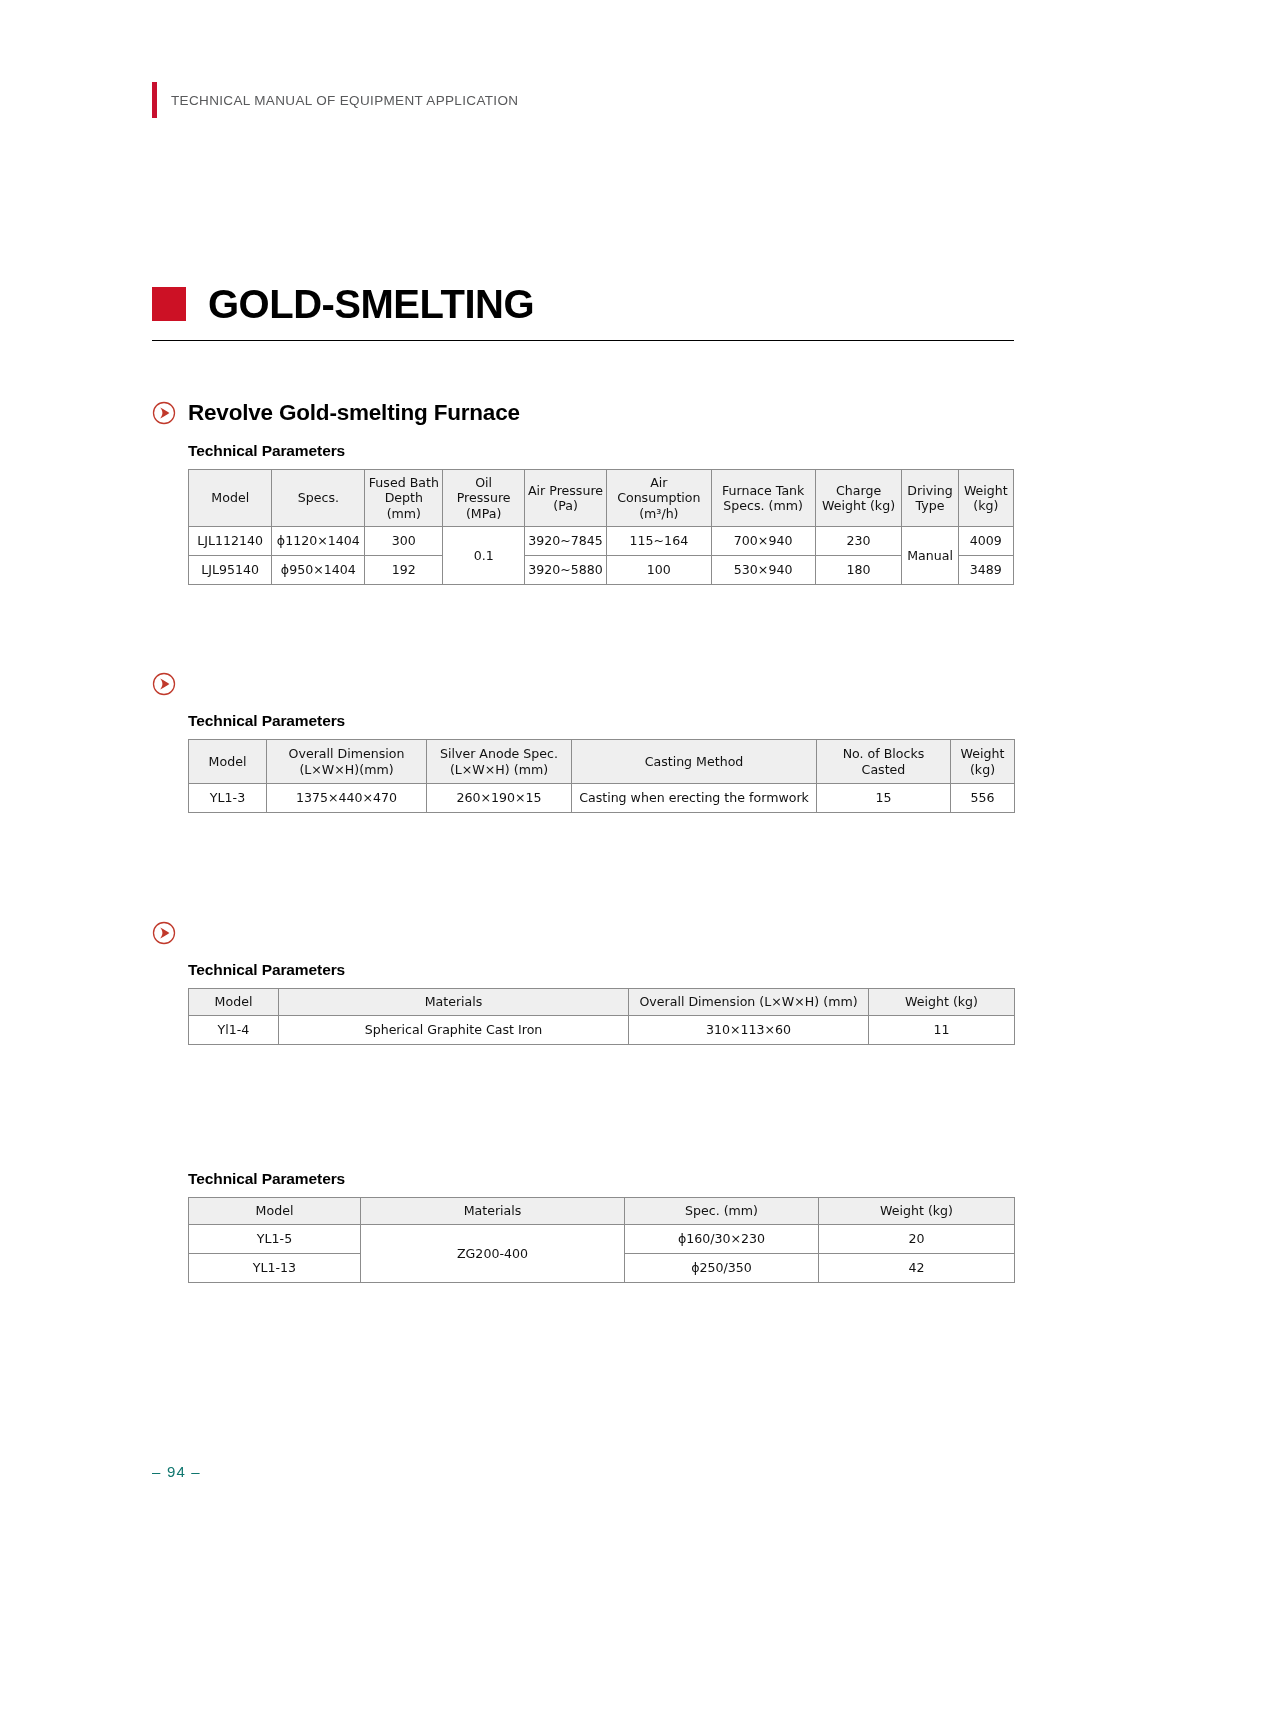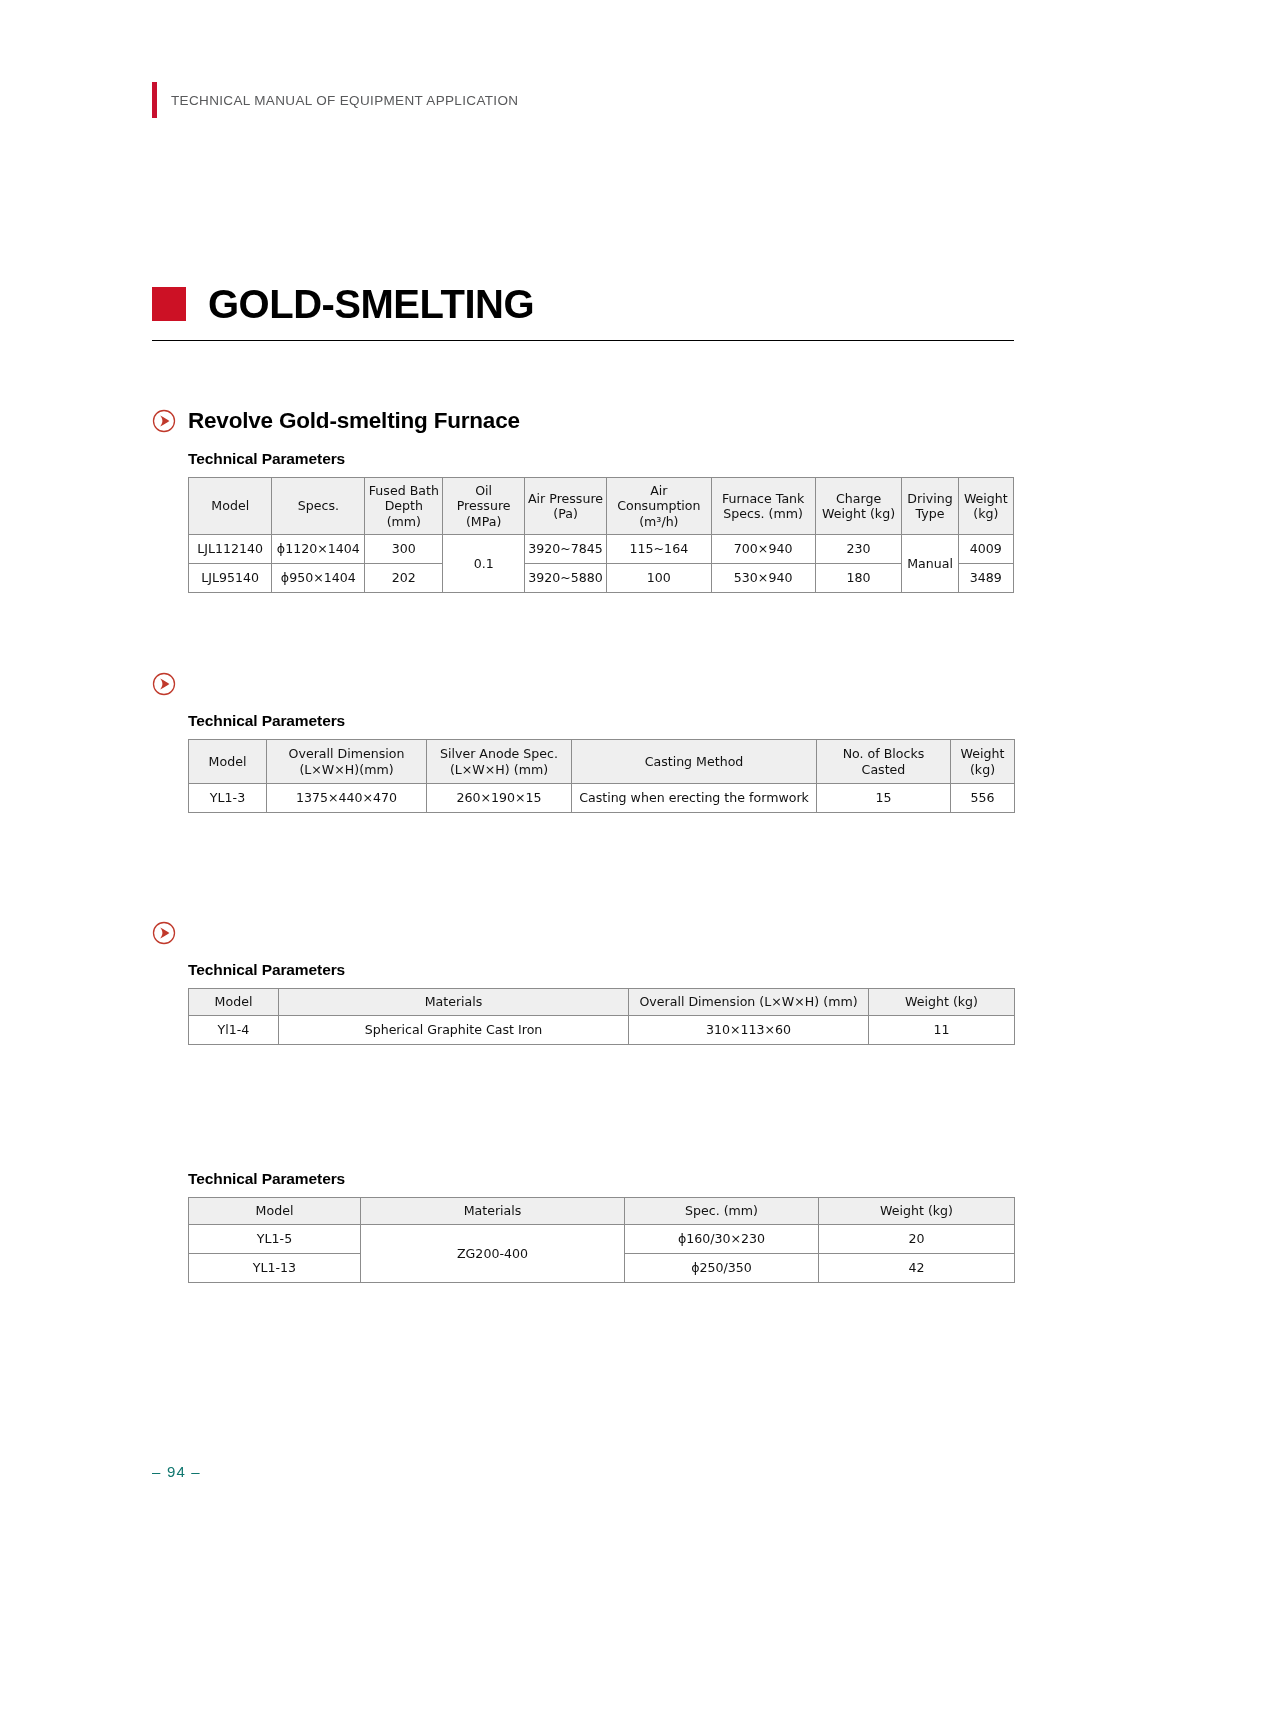--- a/index.html
+++ b/index.html
@@ -136,21 +136,21 @@
 </div>
 
 <div class="title-block">
   <div class="title-row">
     <div class="title-square"></div>
     <div class="title-text">GOLD-SMELTING</div>
   </div>
   <div class="title-underline"></div>
 </div>
 
-<div class="section" style="top:400px;margin-top:8px;">
+<div class="section" style="top:400px;">
   <div class="section-head">
     <svg class="bullet-icon" viewBox="0 0 24 24">
       <circle cx="12" cy="12" r="10.5" fill="none" stroke="#c0392b" stroke-width="1.3"></circle>
       <path d="M8.2 6.6 C12.2 8.6 15.2 10.6 17.4 12 C15.2 13.4 12.2 15.4 8.2 17.4 C9.9 15.2 10.4 13.3 10.4 12 C10.4 10.7 9.9 8.8 8.2 6.6 Z" fill="#c0392b"></path>
     </svg>
     <div class="section-title">Revolve Gold-smelting Furnace</div>
   </div>
   <div class="sub-title">Technical Parameters</div>
   <table class="params">
     <colgroup>
@@ -188,21 +188,21 @@
         <td class="tall">3920~7845</td>
         <td class="tall">115~164</td>
         <td class="tall">700×940</td>
         <td class="tall">230</td>
         <td class="tall" rowspan="2">Manual</td>
         <td class="tall">4009</td>
       </tr>
       <tr>
         <td class="tall">LJL95140</td>
         <td class="tall">ϕ950×1404</td>
-        <td class="tall">202</td>
+        <td class="tall">192</td>
         <td class="tall">3920~5880</td>
         <td class="tall">100</td>
         <td class="tall">530×940</td>
         <td class="tall">180</td>
         <td class="tall">3489</td>
       </tr>
     </tbody>
   </table>
 </div>
 

